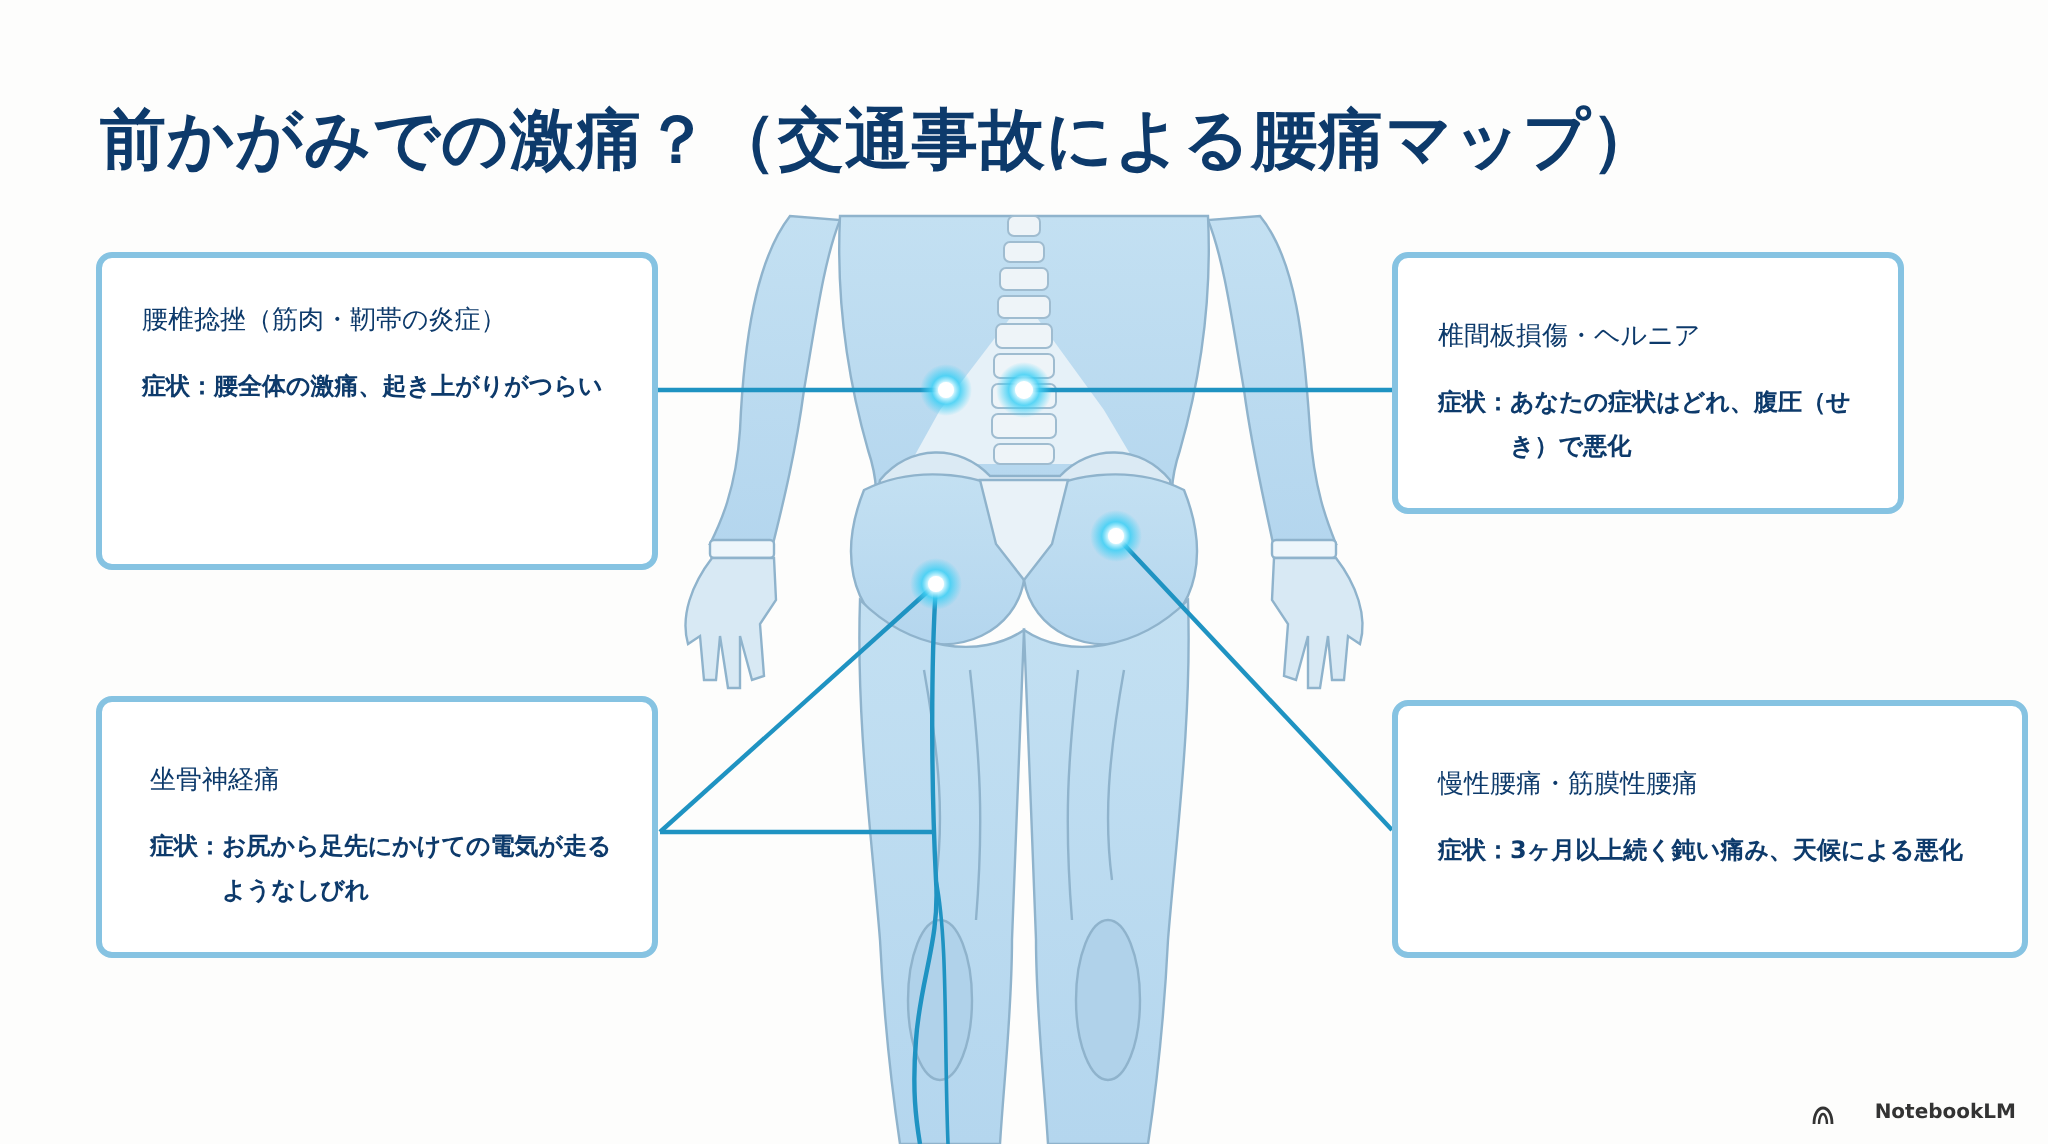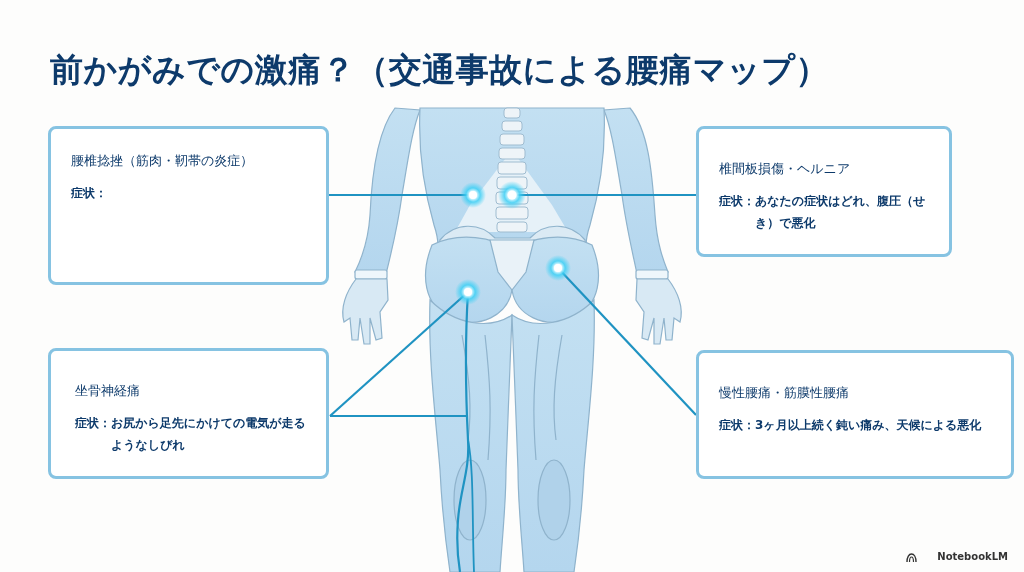--- a/index.html
+++ b/index.html
@@ -121,20 +121,21 @@
     <circle cx="468" cy="292" r="4" fill="#ffffff"></circle>
     <circle cx="558" cy="268" r="13" fill="url(#glowGrad)"></circle>
     <circle cx="558" cy="268" r="4" fill="#ffffff"></circle>
   </g>
 </svg>
 
 <div class="box" id="box1">
   <div class="head">腰椎捻挫（筋肉・靭帯の炎症）</div>
   <div class="sym">
     <span class="lbl">症状：</span>
+    <span class="txt">腰全体の激痛、起き上がりがつらい</span>
   </div>
 </div>
 
 <div class="box" id="box2">
   <div class="head">椎間板損傷・ヘルニア</div>
   <div class="sym">
     <span class="lbl">症状：</span>
     <span class="txt">あなたの症状はどれ、腹圧（せき）で悪化</span>
   </div>
 </div>

